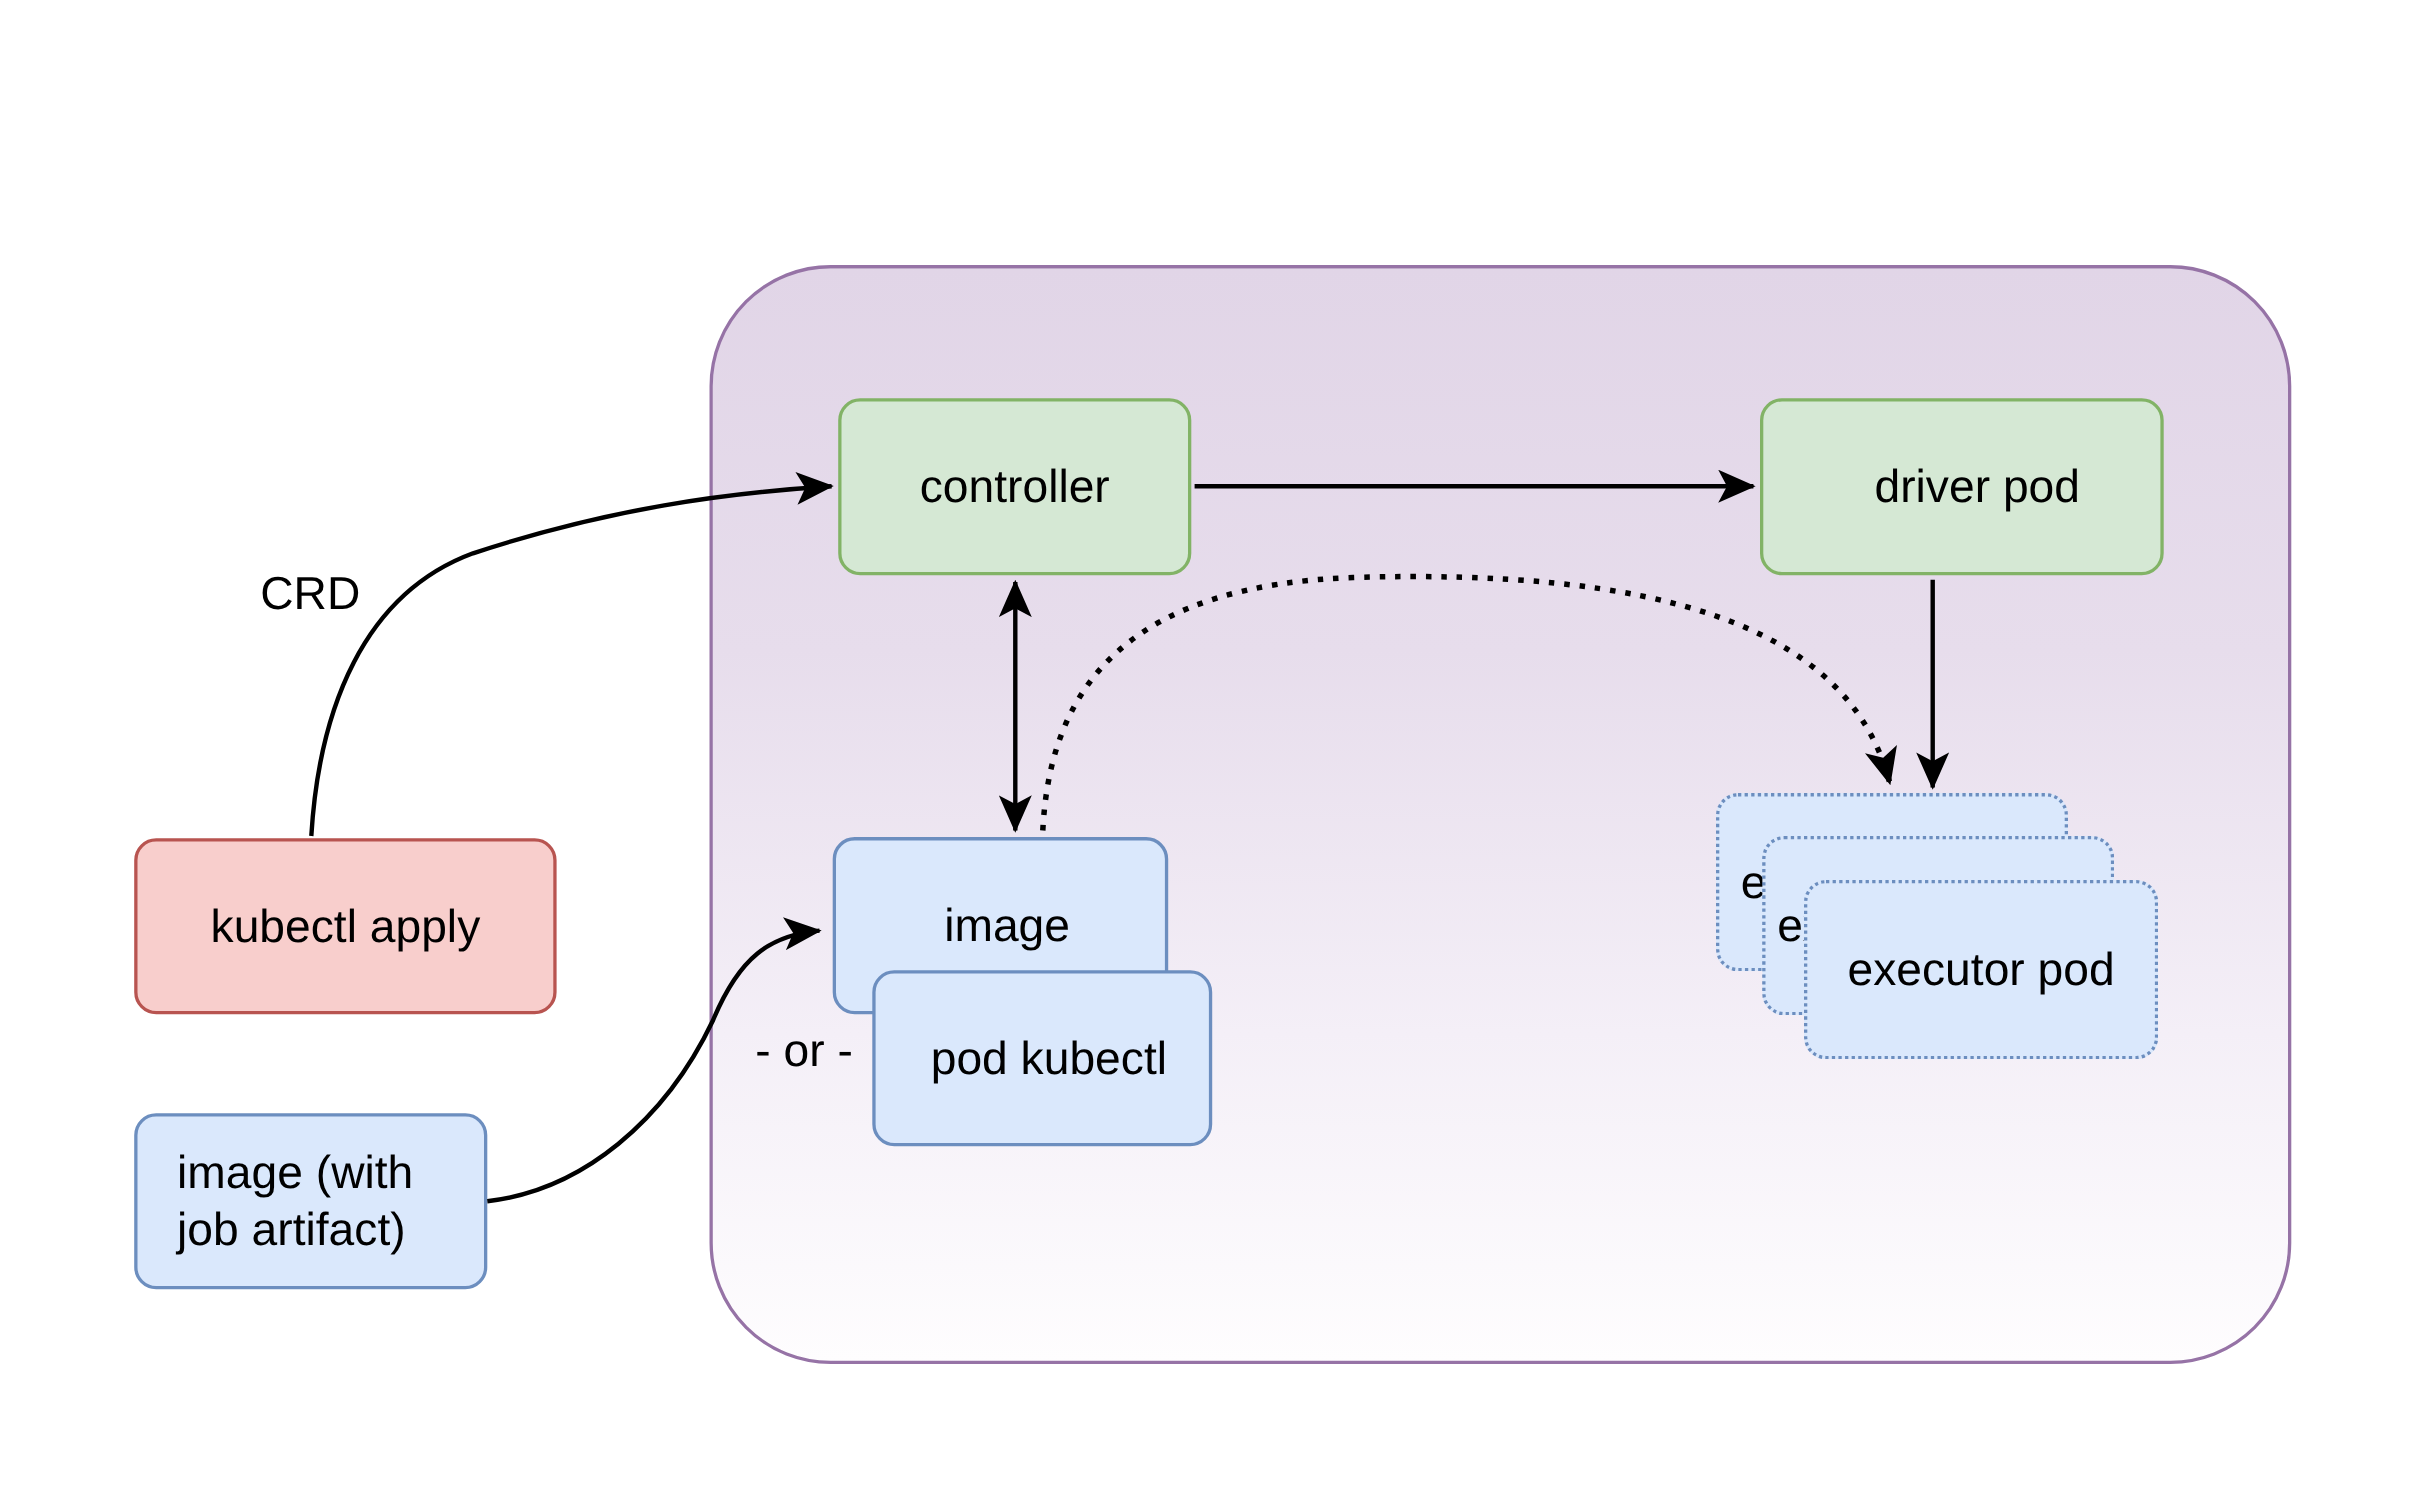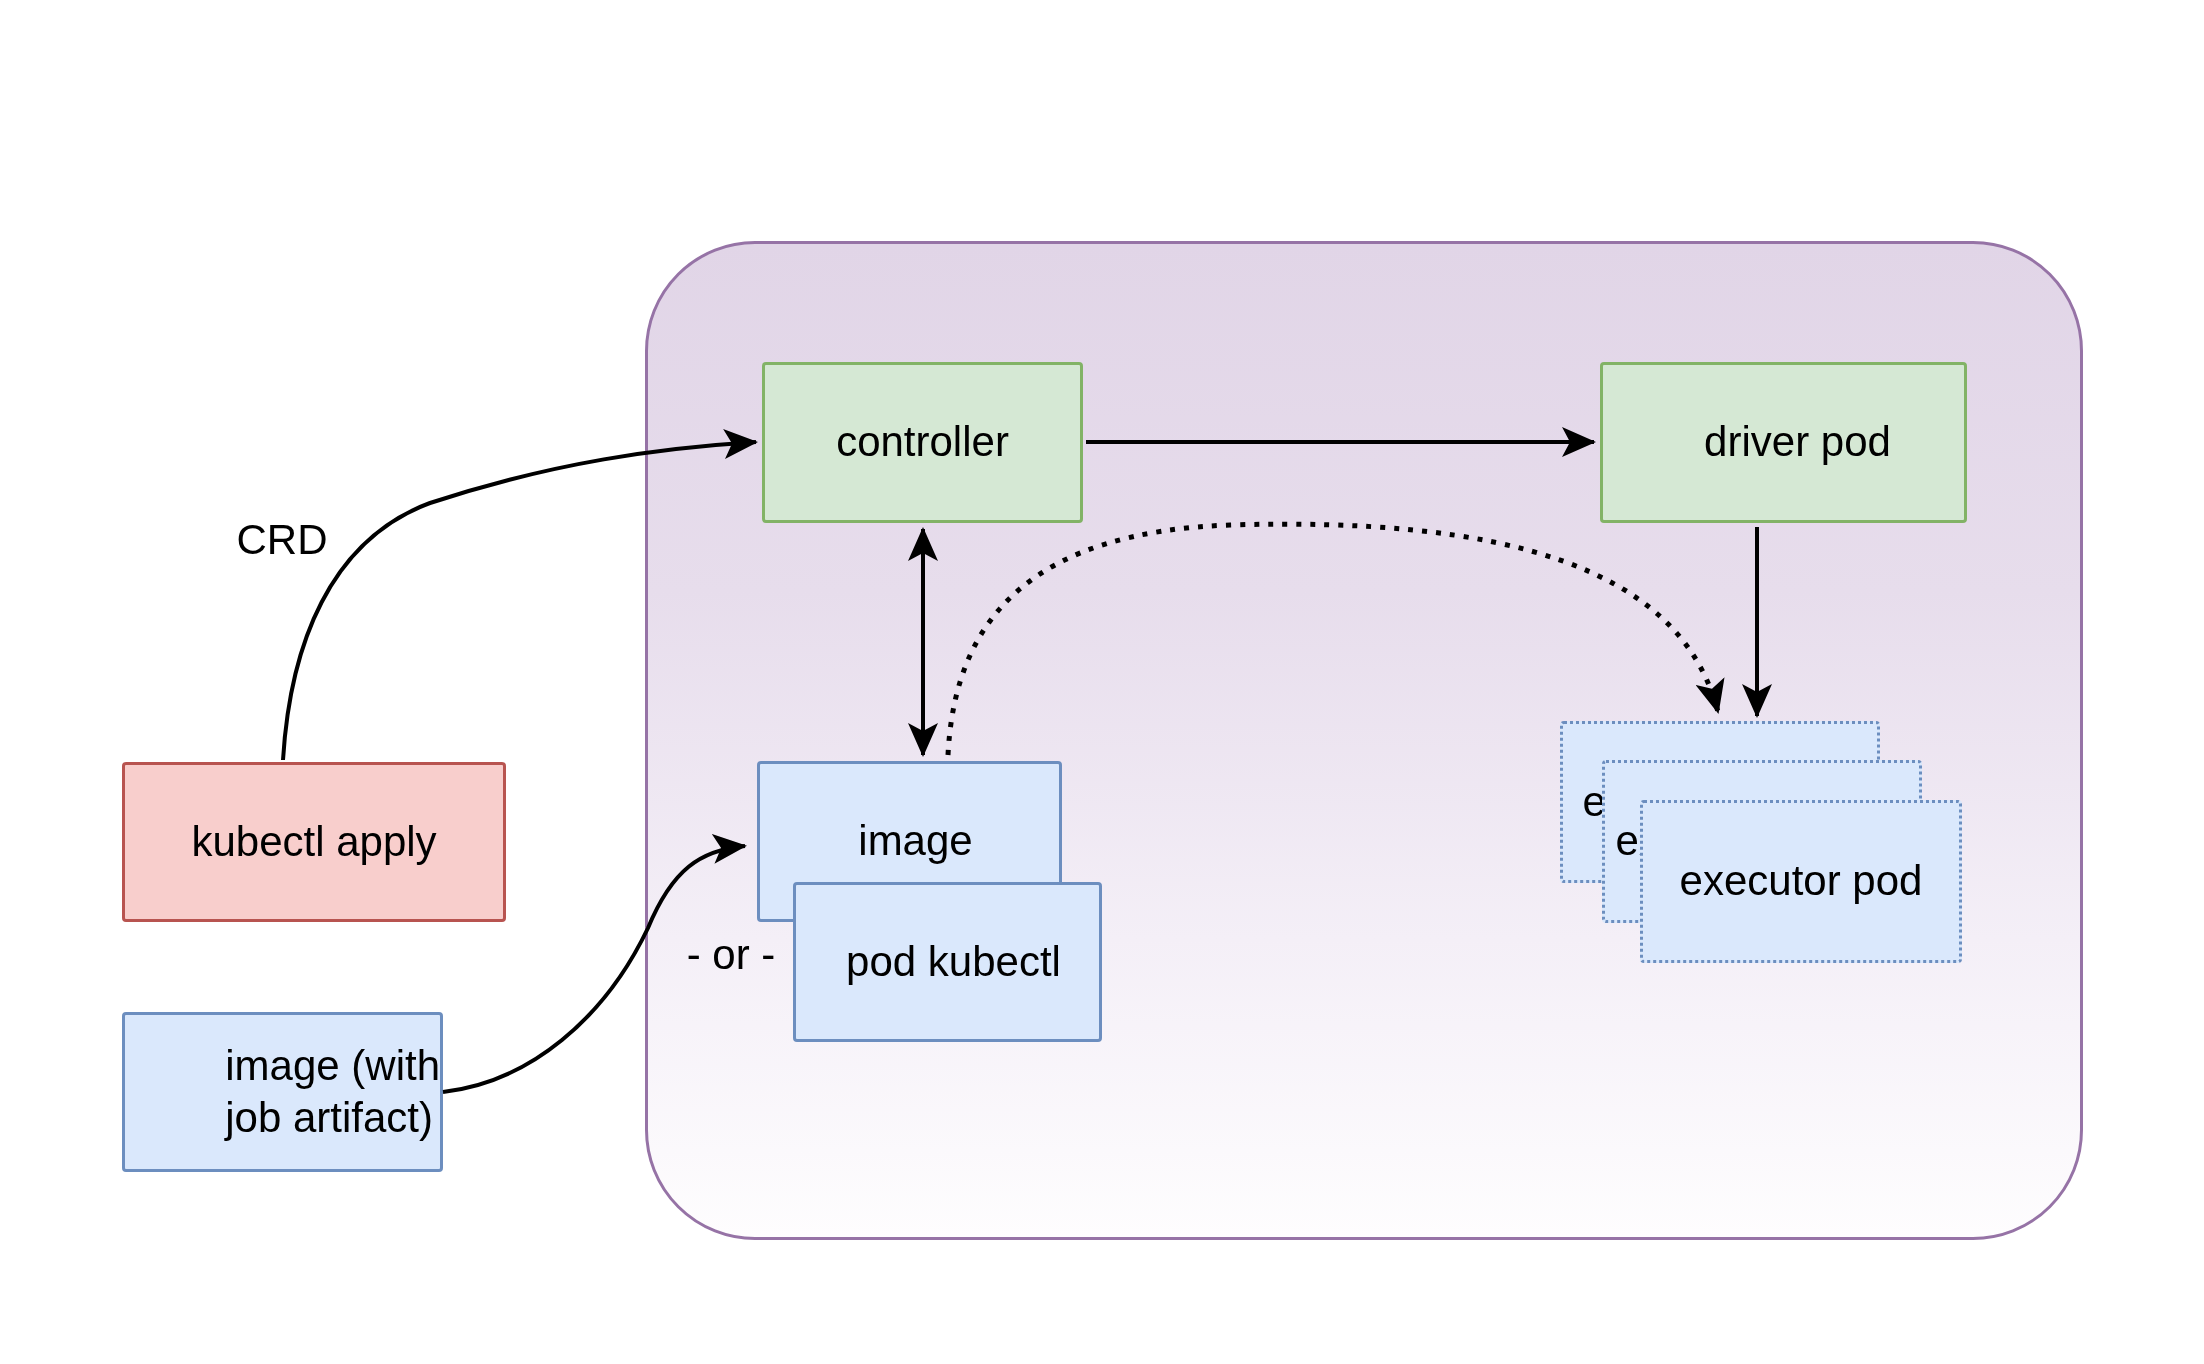--- a/index.html
+++ b/index.html
@@ -8,36 +8,36 @@
     font-family:"Liberation Sans",sans-serif;color:#000;overflow:hidden;
   }
   .cluster{
     position:absolute;left:645px;top:241px;width:1438px;height:999px;
     box-sizing:border-box;border:3px solid #9673a6;border-radius:110px;
     background:linear-gradient(180deg,#e1d5e7 0%,#e7ddec 35%,#f4eff7 70%,#fefdfe 100%);
     z-index:1;
   }
   .node{
     position:absolute;display:flex;align-items:center;justify-content:center;
-    box-sizing:border-box;border-radius:4px;font-size:42px;line-height:1.2;
+    box-sizing:border-box;border-radius:20px;font-size:42px;line-height:1.2;
     text-align:center;z-index:2;
   }
   .green{background:#d5e8d4;border:3px solid #82b366;}
   .red{background:#f8cecc;border:3px solid #b85450;}
   .blue{background:#dae8fc;border:3px solid #6c8ebf;padding-left:12px;}
   .dotted-blue{background:#dae8fc;border:3px dotted #6c8ebf;}
 
   .node-controller{left:762px;top:362px;width:321px;height:161px;}
   .node-driver-pod{left:1600px;top:362px;width:367px;height:161px;padding-left:28px;}
   .node-kubectl-apply{left:122px;top:762px;width:384px;height:160px;}
   .node-image{left:757px;top:761px;width:305px;height:161px;z-index:2;}
   .node-pod-template{left:793px;top:882px;width:309px;height:160px;z-index:3;}
   .node-image-artifact{
     left:122px;top:1012px;width:321px;height:160px;
-    justify-content:flex-end;text-align:left;padding-left:36px;line-height:52px;
+    justify-content:flex-start;text-align:left;padding-left:36px;line-height:52px;
   }
   .exec-back{left:1560px;top:721px;width:320px;height:162px;z-index:2;}
   .exec-mid{left:1602px;top:760px;width:320px;height:163px;z-index:3;}
   .exec-front{left:1640px;top:800px;width:322px;height:163px;z-index:4;}
   .exec-back .lbl{transform:translateX(-16px);}
   .exec-mid .lbl{transform:translateX(-25px);}
   .lbl{white-space:nowrap;}
 
   .float-label{
     position:absolute;font-size:42px;line-height:50px;text-align:center;z-index:3;

